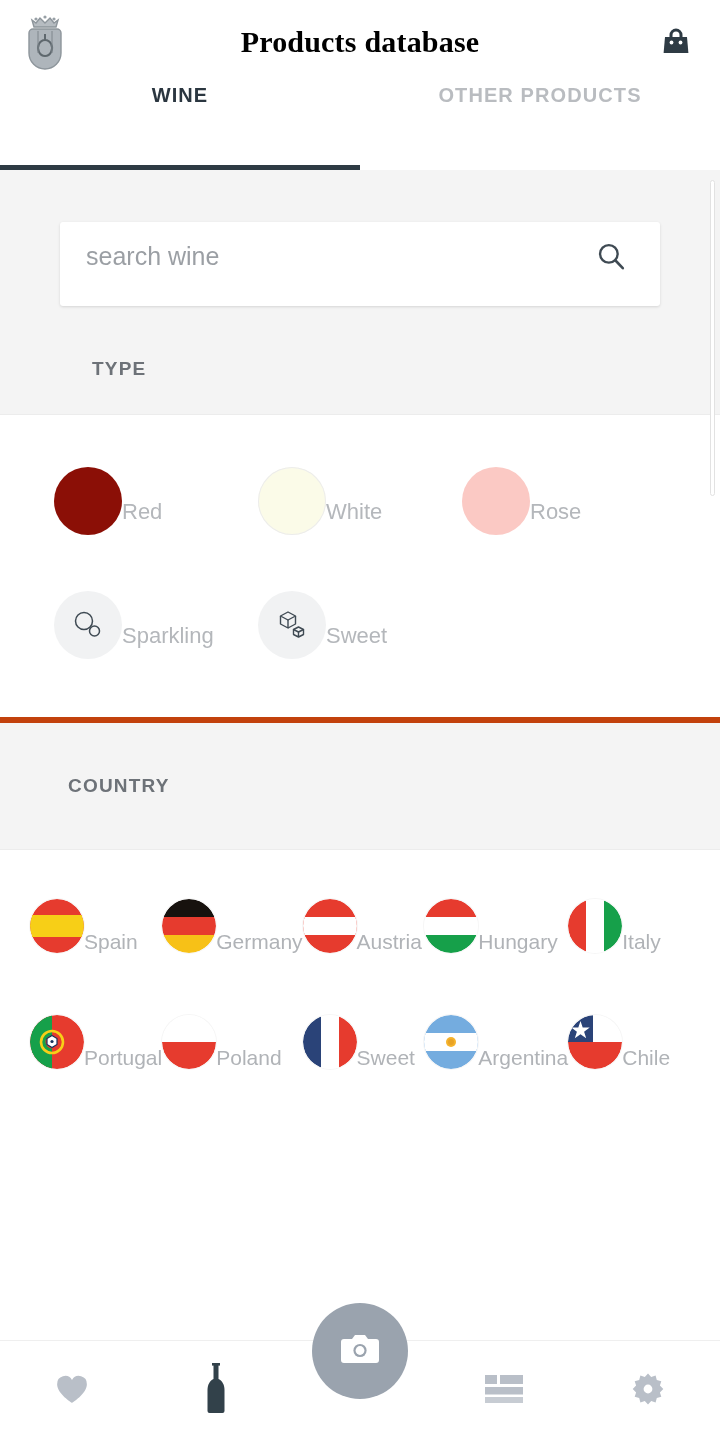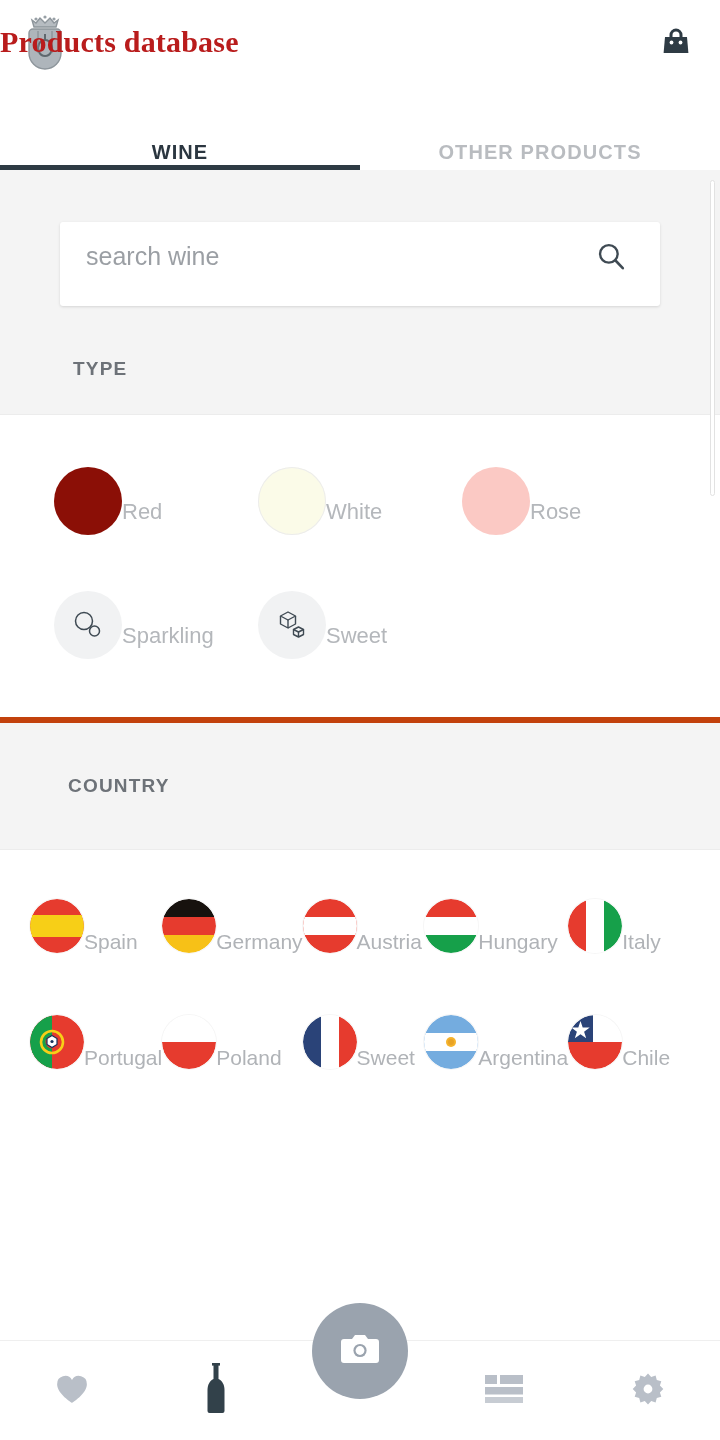--- a/index.html
+++ b/index.html
@@ -21,41 +21,41 @@
     height: 84px; flex: 0 0 84px;
     background: #ffffff;
     display: flex; align-items: center;
     padding: 0 22px;
     position: relative;
   }
   .crest { width: 46px; height: 56px; display:block; flex:0 0 46px; }
   .appbar-title {
     position: absolute; left: 0; right: 0; top: 50%;
     transform: translateY(-50%);
-    text-align: left;
+    text-align: center;
     font-family: "Liberation Serif", serif;
     font-size: 30px; font-weight: 700;
-    color: #b91c1c; letter-spacing: .2px;
+    color: #000000; letter-spacing: .2px;
     pointer-events: none;
   }
   .bag-btn { margin-left: auto; width: 44px; height: 44px;
              display: flex; align-items: center; justify-content: center;
              z-index: 2; cursor: pointer; }
 
   
   .tabs {
     height: 86px; flex: 0 0 86px;
     background: #ffffff;
     display: flex; position: relative;
   }
   .tab {
-    flex: 1; display: flex; align-items: flex-end; justify-content: center;
+    flex: 1; display: flex; align-items: flex-start; justify-content: center;
     font-size: 20px; font-weight: 700; letter-spacing: 1.1px;
     color: #b9bcc0; cursor: pointer; user-select: none;
-    padding-bottom: 6px;
+    padding-bottom: 16px;
   }
   .tab.active { color: #2b3640; }
   .tab-indicator {
     position: absolute; bottom: 0; left: 0;
     width: 360px; height: 5px; background: #2e3b44;
   }
   .tabs-shadow {
     position:absolute; bottom:-5px; left:0; right:0; height:5px;
     background: linear-gradient(to bottom, rgba(0,0,0,.12), rgba(0,0,0,0));
   }
@@ -80,21 +80,21 @@
     flex: 1; border: 0; outline: 0; background: transparent;
     font-family: "Liberation Sans", sans-serif;
     font-size: 25px; color: #5b6168;
   }
   .search-input::placeholder { color: #9b9fa4; }
   .search-icon-btn { width: 46px; height: 46px; display:flex;
     align-items:center; justify-content:center; cursor: pointer; }
 
   .section-label {
     font-size: 19px; font-weight: 700; letter-spacing: 1.2px;
-    color: #6d7278; padding: 52px 0 34px 73px;
+    color: #6d7278; padding: 52px 0 34px 92px;
   }
 
   
   .type-grid {
     background: #fff;
     padding: 52px 0 58px;
     display: grid; grid-template-columns: repeat(3, 1fr);
     row-gap: 56px;
     width: 612px; margin: 0 auto;
   }

